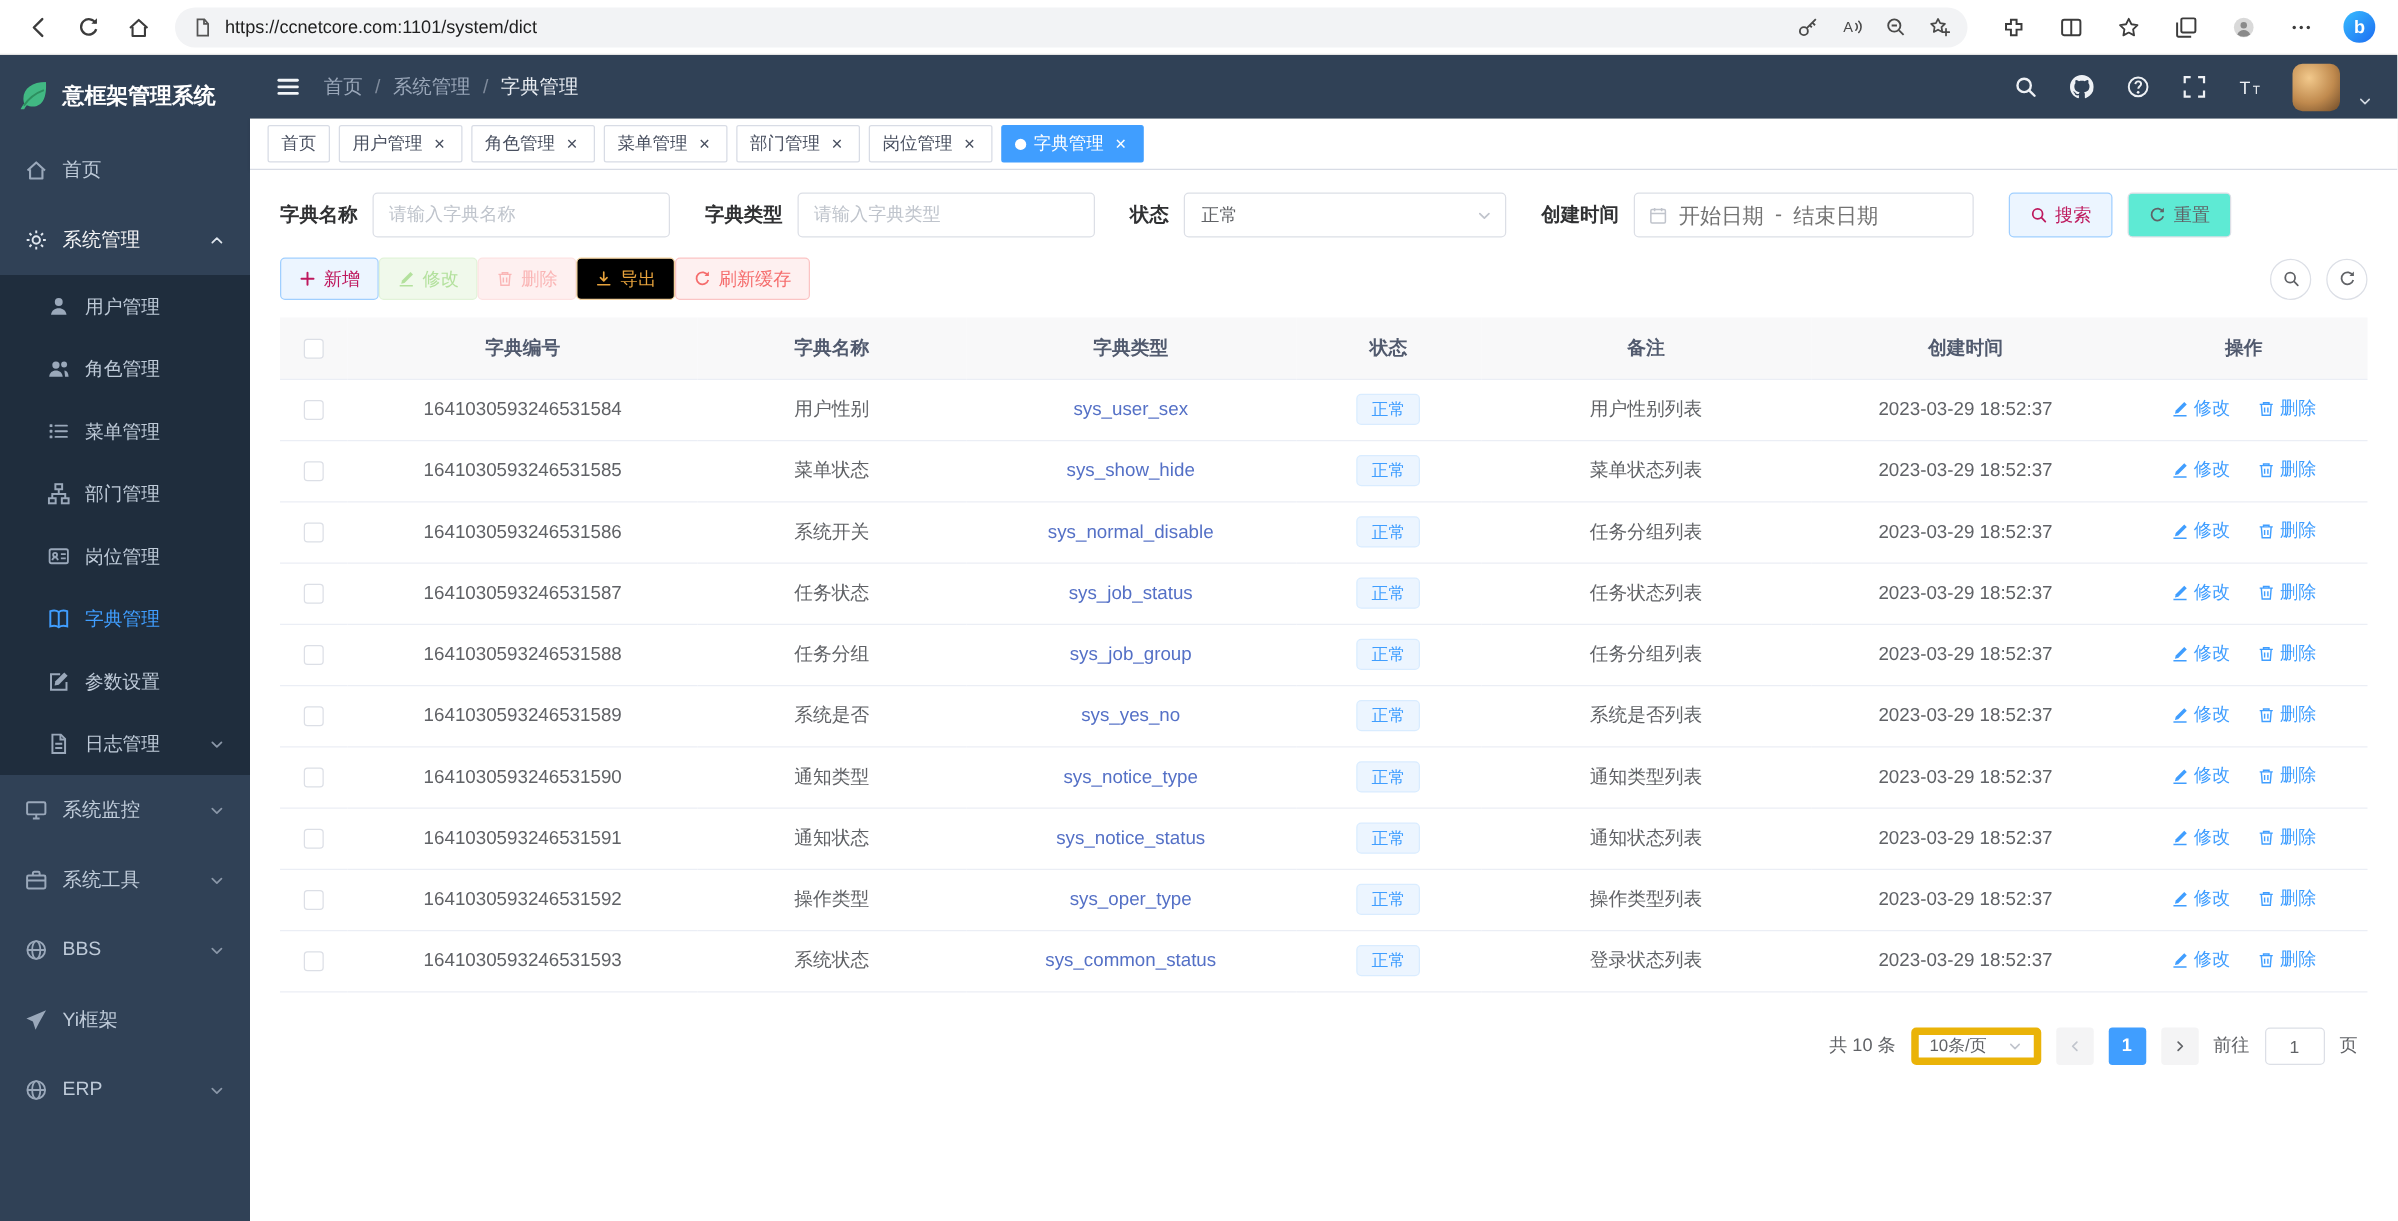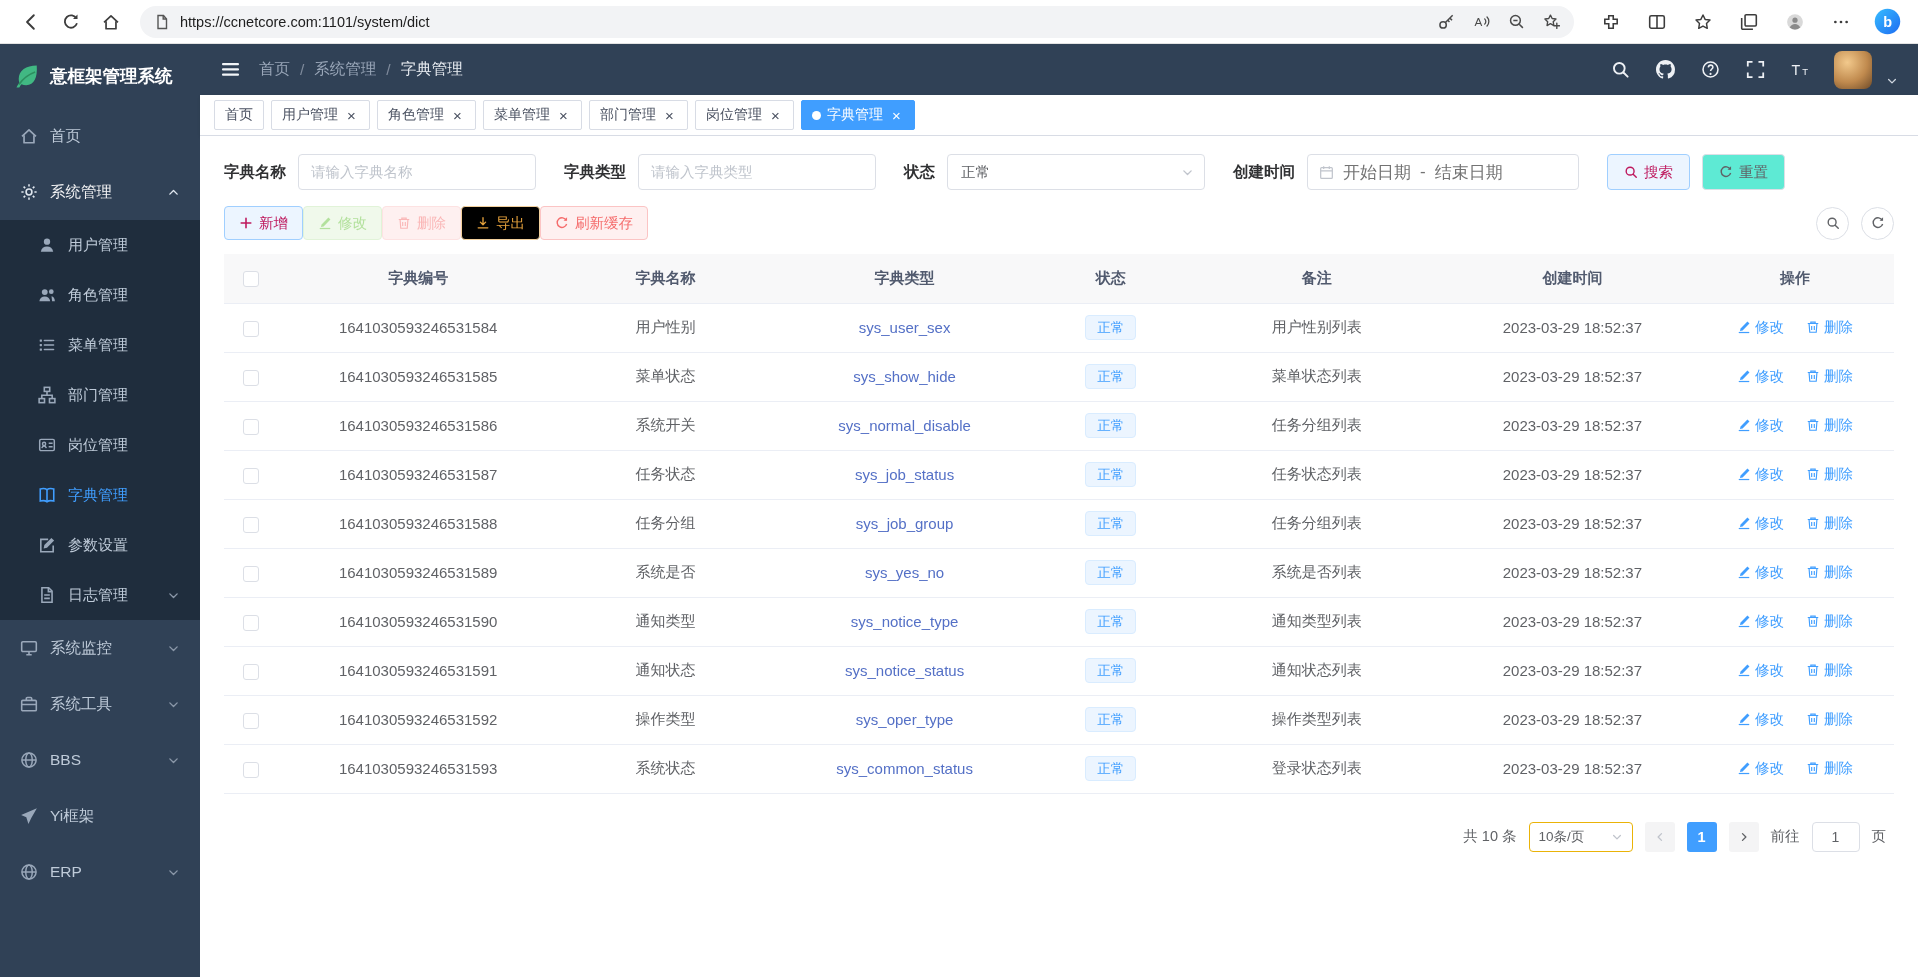--- a/index.html
+++ b/index.html
@@ -97,21 +97,21 @@
 th:nth-child(7){width:15%}
 th:nth-child(8){width:12%}
 .checkbox{display:inline-block;width:16px;height:16px;border:1px solid #dcdfe6;border-radius:3px;background:#fff;vertical-align:middle;cursor:pointer}
 .type-link{color:#5470c6;cursor:pointer;text-decoration:none}
 .tag{display:inline-block;background:#ecf5ff;border:1px solid #d9ecff;color:#409eff;font-size:13.5px;padding:2px 11px;border-radius:4px;line-height:1.45}
 .ops .op{color:#409eff;cursor:pointer;display:inline-flex;align-items:center;gap:4px;margin:0 11px;font-size:14.5px;text-decoration:none}
 .ops .op .icon{width:14px;height:14px}
 
 
 .pagination{display:flex;align-items:center;justify-content:flex-end;gap:12px;margin:28px 8px 0;color:#606266;font-size:14.5px}
-.pg-size{width:104px;height:30px;border:1px solid #eab308;border-radius:4px;display:flex;align-items:center;padding:0 9px;font-size:13.5px;color:#606266;cursor:pointer;background:#fff}
+.pg-size{width:104px;height:30px;border:6px solid #eab308;border-radius:4px;display:flex;align-items:center;padding:0 9px;font-size:13.5px;color:#606266;cursor:pointer;background:#fff}
 .pg-size .icon{width:12px;height:12px;color:#c0c4cc;margin-left:auto}
 .pg-btn{width:30px;height:30px;background:#f4f4f5;border-radius:3px;display:flex;align-items:center;justify-content:center;color:#606266;cursor:pointer}
 .pg-btn.disabled{color:#c0c4cc}
 .pg-btn .icon{width:12px;height:12px}
 .pg-page{width:30px;height:30px;background:#409eff;color:#fff;border-radius:3px;display:flex;align-items:center;justify-content:center;font-weight:bold;cursor:pointer}
 .pg-goto-input{width:48px;height:30px;border:1px solid #dcdfe6;border-radius:4px;text-align:center;font-size:14px;color:#606266;outline:none;font-family:inherit}
 </style>
 </head>
 <body>
 

